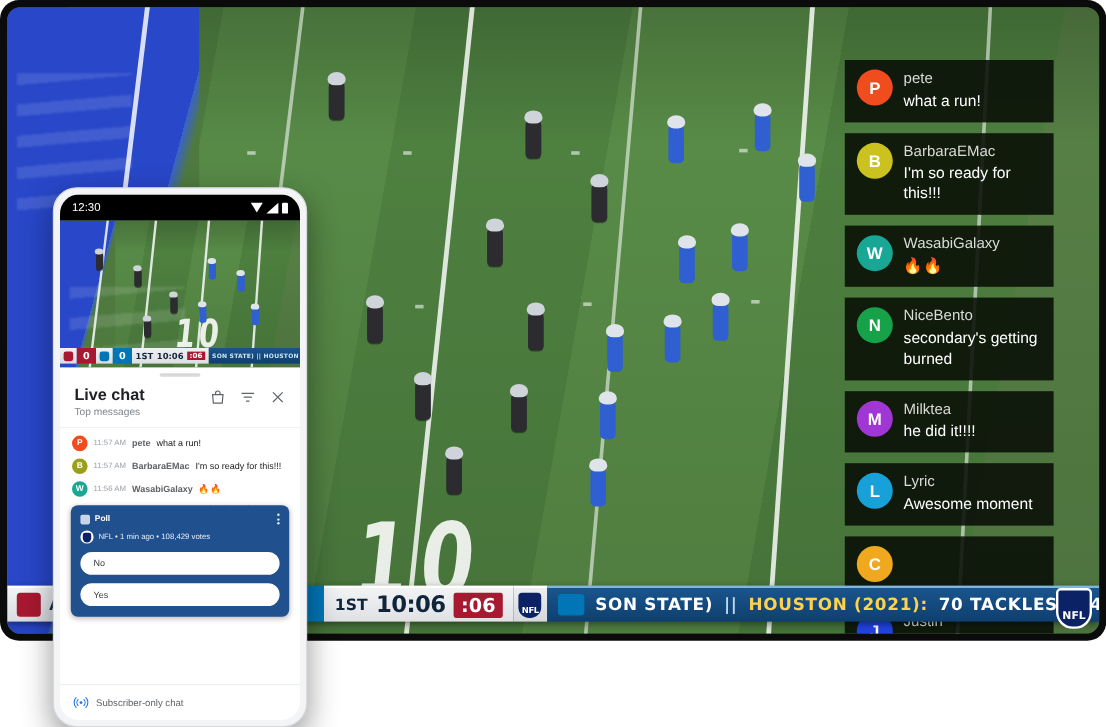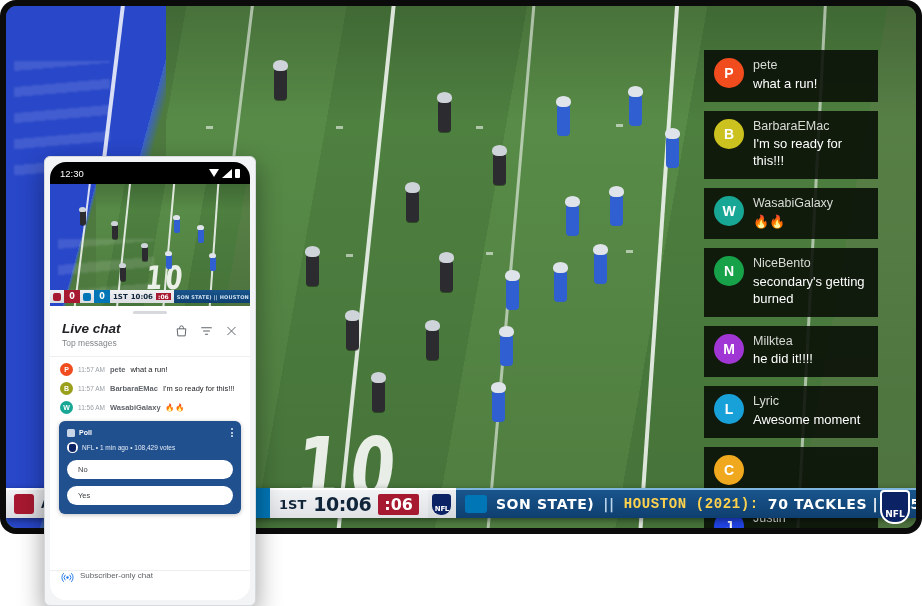--- a/index.html
+++ b/index.html
@@ -132,21 +132,21 @@
   }
   .tk-crawl {
     flex: 1; display: flex; align-items: center; gap: 9px;
     padding: 0 9px; overflow: hidden;
     background: linear-gradient(#19558c, #0f3f70);
     border-top: 2px solid #7fb6e0;
     color: #fff; font-size: 14px; font-weight: 700; letter-spacing: .6px;
     white-space: nowrap;
   }
   .tk-crawl .lion { width: 22px; height: 18px; background:#0076b6; border-radius:3px; flex:none;}
-  .tk-crawl .hl { color: #ffd24d; font-family: Liberation Mono, monospace; }
+  .tk-crawl .hl { color: #ffd24d; }
   .tk-crawl .sep { color: #bcd6ee; }
   .ticker-endshield {
     position:absolute; right: 6px; bottom: 4px;
     width: 30px; height: 34px; background: #0b2265; color:#fff;
     border-radius: 4px 4px 14px 14px; border: 2px solid #fff;
     display:flex; align-items:flex-end; justify-content:center;
     font-size: 9px; font-weight: 700; padding-bottom: 3px;
     font-family:"DejaVu Sans", sans-serif;
   }
 
@@ -175,21 +175,21 @@
   .tv-msg .text {
     color: #ffffff; font-size: 13px; line-height: 1.3;
   }
 
   
   .phone {
     position: absolute; left: 44px; top: 156px;
     width: 212px; height: 450px;
     background: #f3f4f6;
     border: 1px solid #d7d9dd;
-    border-radius: 6px;
+    border-radius: 20px;
     padding: 5px;
     box-shadow: 0 10px 26px rgba(0,0,0,.40);
   }
   .phone-screen {
     width: 100%; height: 100%;
     background: #fff;
     border-radius: 16px;
     overflow: hidden;
     display: flex; flex-direction: column;
     position: relative;
@@ -226,21 +226,21 @@
     height: 12px; display: flex; align-items: center; justify-content: center; flex: none;
     background: #fff;
   }
   .grabber i { width: 34px; height: 3px; border-radius: 2px; background: #d6d8dc; display:block; }
 
   .chat-header {
     padding: 3px 12px 8px 12px; flex: none;
     display: flex; align-items: flex-start; justify-content: space-between;
     border-bottom: 1px solid #eceef0; background:#fff;
   }
-  .chat-header .t1 { font-size: 13.5px; font-weight: 700; color: #202124; line-height: 1.2; font-style: italic; }
+  .chat-header .t1 { font-size: 13.5px; font-weight: 700; color: #202124; line-height: 1.2; }
   .chat-header .t2 { font-size: 8.5px; color: #80868b; margin-top: 1px; }
   .hdr-icons { display: flex; align-items: center; gap: 12px; padding-top: 3px; }
   .hdr-icons svg { display: block; }
 
   .chat-list {
     flex: 1; overflow: hidden; position: relative; background: #fff;
     padding-top: 3px;
   }
   .chat-row {
     display: flex; align-items: center; gap: 5px;
@@ -277,21 +277,21 @@
   .poll-meta .mtxt { font-size: 6.5px; color:#e3ebf5; }
   .poll-q { font-size: 8px; line-height: 1.45; margin-top: 6px; }
   .poll-opt {
     margin-top: 7px; background: #fff; color: #3c4043;
     border-radius: 20px; padding: 5px 11px; font-size: 7.5px;
   }
 
   .sub-only {
     flex: none; height: 30px; background: #fff;
     border-top: 1px solid #eceef0;
-    display: flex; align-items: flex-start; gap: 6px;
+    display: flex; align-items: center; gap: 6px;
     padding: 0 11px;
     color: #5f6368; font-size: 8px;
   }
   .sub-only svg { display:block; flex:none; }
 </style>
 </head>
 <body>
 
 <div class="tv-frame">
   <div class="tv-screen">

